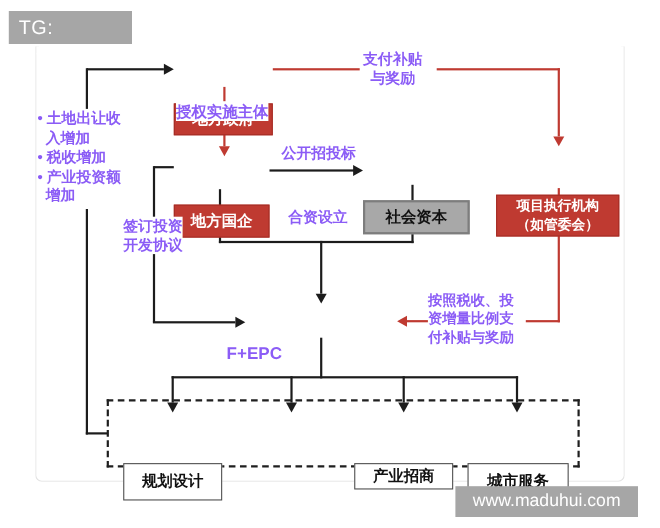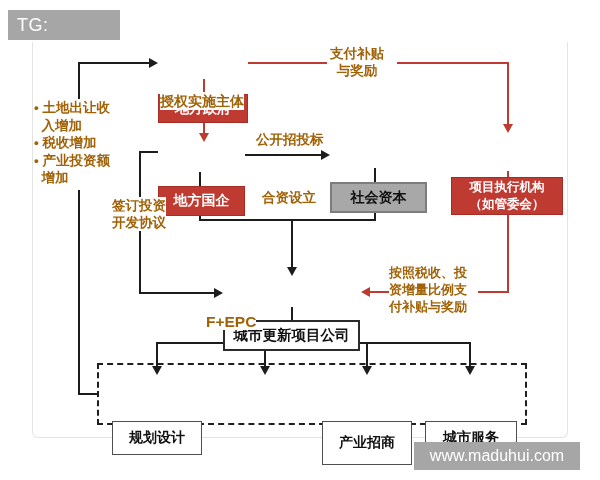--- a/index.html
+++ b/index.html
@@ -34,21 +34,21 @@
   .node.red{background:#bf3a31;color:#ffffff;border:1px solid #a5makes2d26;}
   .node.red{background:#bf3a31;color:#ffffff;border:1px solid #a52d26;}
   .node.gray{background:#a8a8a8;color:#111;border:2px solid #7d7d7d;}
   .node.white{background:#ffffff;border:2px solid #2b2b2b;}
   .node.white-thin{background:#ffffff;border:1.5px solid #4f4f4f;}
   .dashed{
     position:absolute;left:97px;top:363px;width:430px;height:62px;
     border:2px dashed #1f1f1f;box-sizing:border-box;background:transparent;
   }
   .lbl{
-    position:absolute;font-weight:bold;color:#a16207;background:#ffffff;
+    position:absolute;font-weight:bold;color:#8b5cf6;background:#ffffff;
     white-space:pre-wrap;font-size:13.5px;line-height:17px;
   }
   .lbl.center{text-align:center;}
   .hline,.vline{position:absolute;background:#1c1c1c;}
   .hline{height:2px;}
   .vline{width:2px;}
   .hline.redl,.vline.redl{background:#bf3a31;}
   .arr{position:absolute;width:0;height:0;}
   .arr-right{border-top:5px solid transparent;border-bottom:5px solid transparent;border-left:9px solid #1c1c1c;}
   .arr-down{border-left:5px solid transparent;border-right:5px solid transparent;border-top:9px solid #1c1c1c;}
@@ -107,25 +107,24 @@
   <div class="arr arr-down" style="left:465px;top:366px"></div>
   <div class="arr arr-down redl" style="left:199px;top:133px"></div>
   <div class="arr arr-down redl" style="left:503px;top:124px"></div>
   <div class="arr arr-left" style="left:361px;top:287px"></div>
 
   <div class="node red" style="left:158px;top:50px;width:90px;height:29px">地方政府</div>
   <div class="node red" style="left:158px;top:142px;width:87px;height:30px">地方国企</div>
   <div class="node red" style="left:451px;top:133px;width:112px;height:38px;font-size:12.5px;line-height:17px">项目执行机构
 （如管委会）</div>
   <div class="node gray" style="left:330px;top:138px;width:97px;height:31px">社会资本</div>
-  <div class="node white" style="left:223px;top:276px;width:137px;height:31px;font-size:14.5px">城市更新项目公司</div>
 
   <div class="dashed"></div>
   <div class="node white-thin" style="left:112px;top:377px;width:90px;height:34px">规划设计</div>
-  <div class="node white-thin" style="left:322px;top:377px;width:90px;height:44px">产业招商</div>
+  <div class="node white-thin" style="left:322px;top:377px;width:90px;height:24px">产业招商</div>
   <div class="node white-thin" style="left:425px;top:377px;width:92px;height:34px">城市服务</div>
 
   <div class="lbl" style="left:160px;top:93px;font-size:14px">授权实施主体</div>
   <div class="lbl" style="left:256px;top:131px">公开招投标</div>
   <div class="lbl" style="left:262px;top:189px">合资设立</div>
   <div class="lbl" style="left:112px;top:197px">签订投资
 开发协议</div>
   <div class="lbl" style="left:206px;top:313px;font-size:15.5px">F+EPC</div>
   <div class="lbl center" style="left:330px;top:45px">支付补贴
 与奖励</div>

